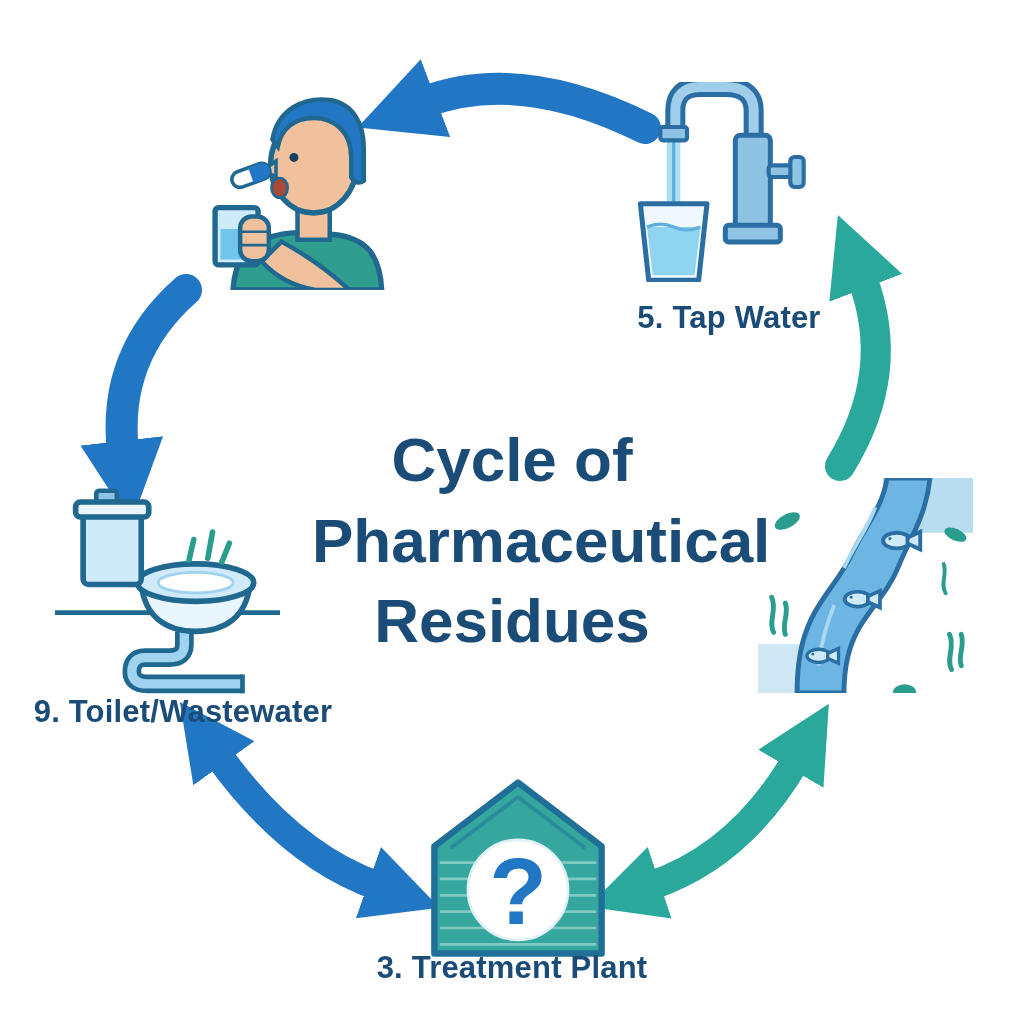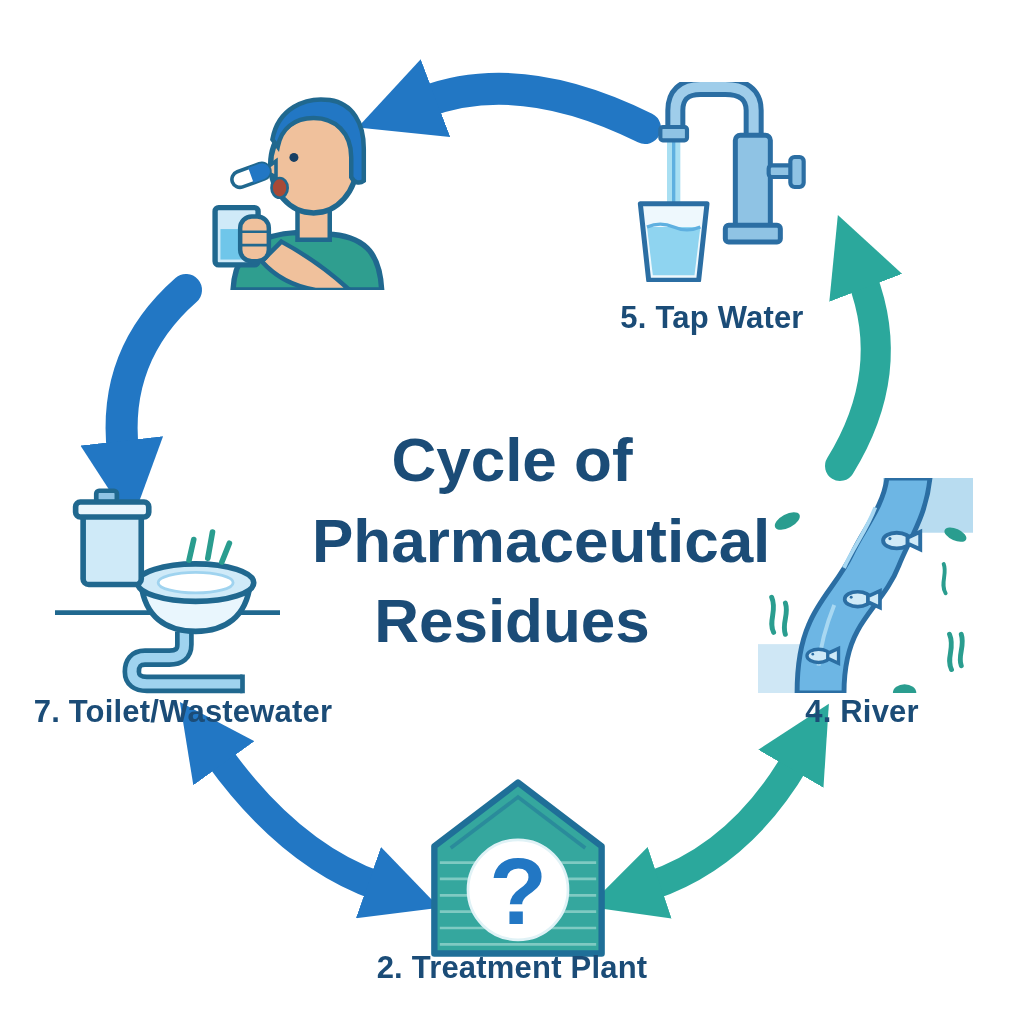--- a/index.html
+++ b/index.html
@@ -123,20 +123,19 @@
   </svg>
 
   <svg class="icon" style="left:418px;top:768px;" width="200" height="200" viewBox="0 0 220 220">
     <path d="M18,86 L110,16 L202,86 L202,204 L18,204 Z" fill="#35a79e" stroke="#1f6f98" stroke-width="7" stroke-linejoin="round"></path>
     <path d="M36,88 L110,32 L184,88" stroke="#1f6f98" stroke-width="4" fill="none" opacity="0.5"></path>
     <path d="M24,104 L196,104 M24,122 L196,122 M24,140 L196,140 M24,158 L196,158 M24,176 L196,176 M24,194 L196,194" stroke="#7fcac2" stroke-width="3"></path>
     <circle cx="110" cy="134" r="55" fill="#ffffff" stroke="#e0f2f6" stroke-width="3"></circle>
     <text x="110" y="172" font-family="Liberation Sans, sans-serif" font-weight="700" font-size="104" text-anchor="middle" fill="#2277c4">?</text>
   </svg>
 
-  <div class="node-label" style="left:587px;top:300px;width:250px;">5. Tap Water</div>
-  <div class="node-label" style="left:3px;top:694px;width:360px;">7. Toilet/Wastewater</div>
-  <div class="node-label" style="left:757px;top:694px;width:210px;">4. River</div>
-  <div class="node-label" style="left:352px;top:950px;width:320px;">2. Treatment Plant</div>
+  <div class="node-label" style="left:604px;top:300px;width:250px;">5. Tap Water</div>
+  <div class="node-label" style="left:3px;top:694px;width:360px;">9. Toilet/Wastewater</div>
+  <div class="node-label" style="left:352px;top:950px;width:320px;">3. Treatment Plant</div>
 
   <div class="diagram-title">Cycle of Pharmaceutical Residues</div>
 
 </div>
 
 </body></html>

